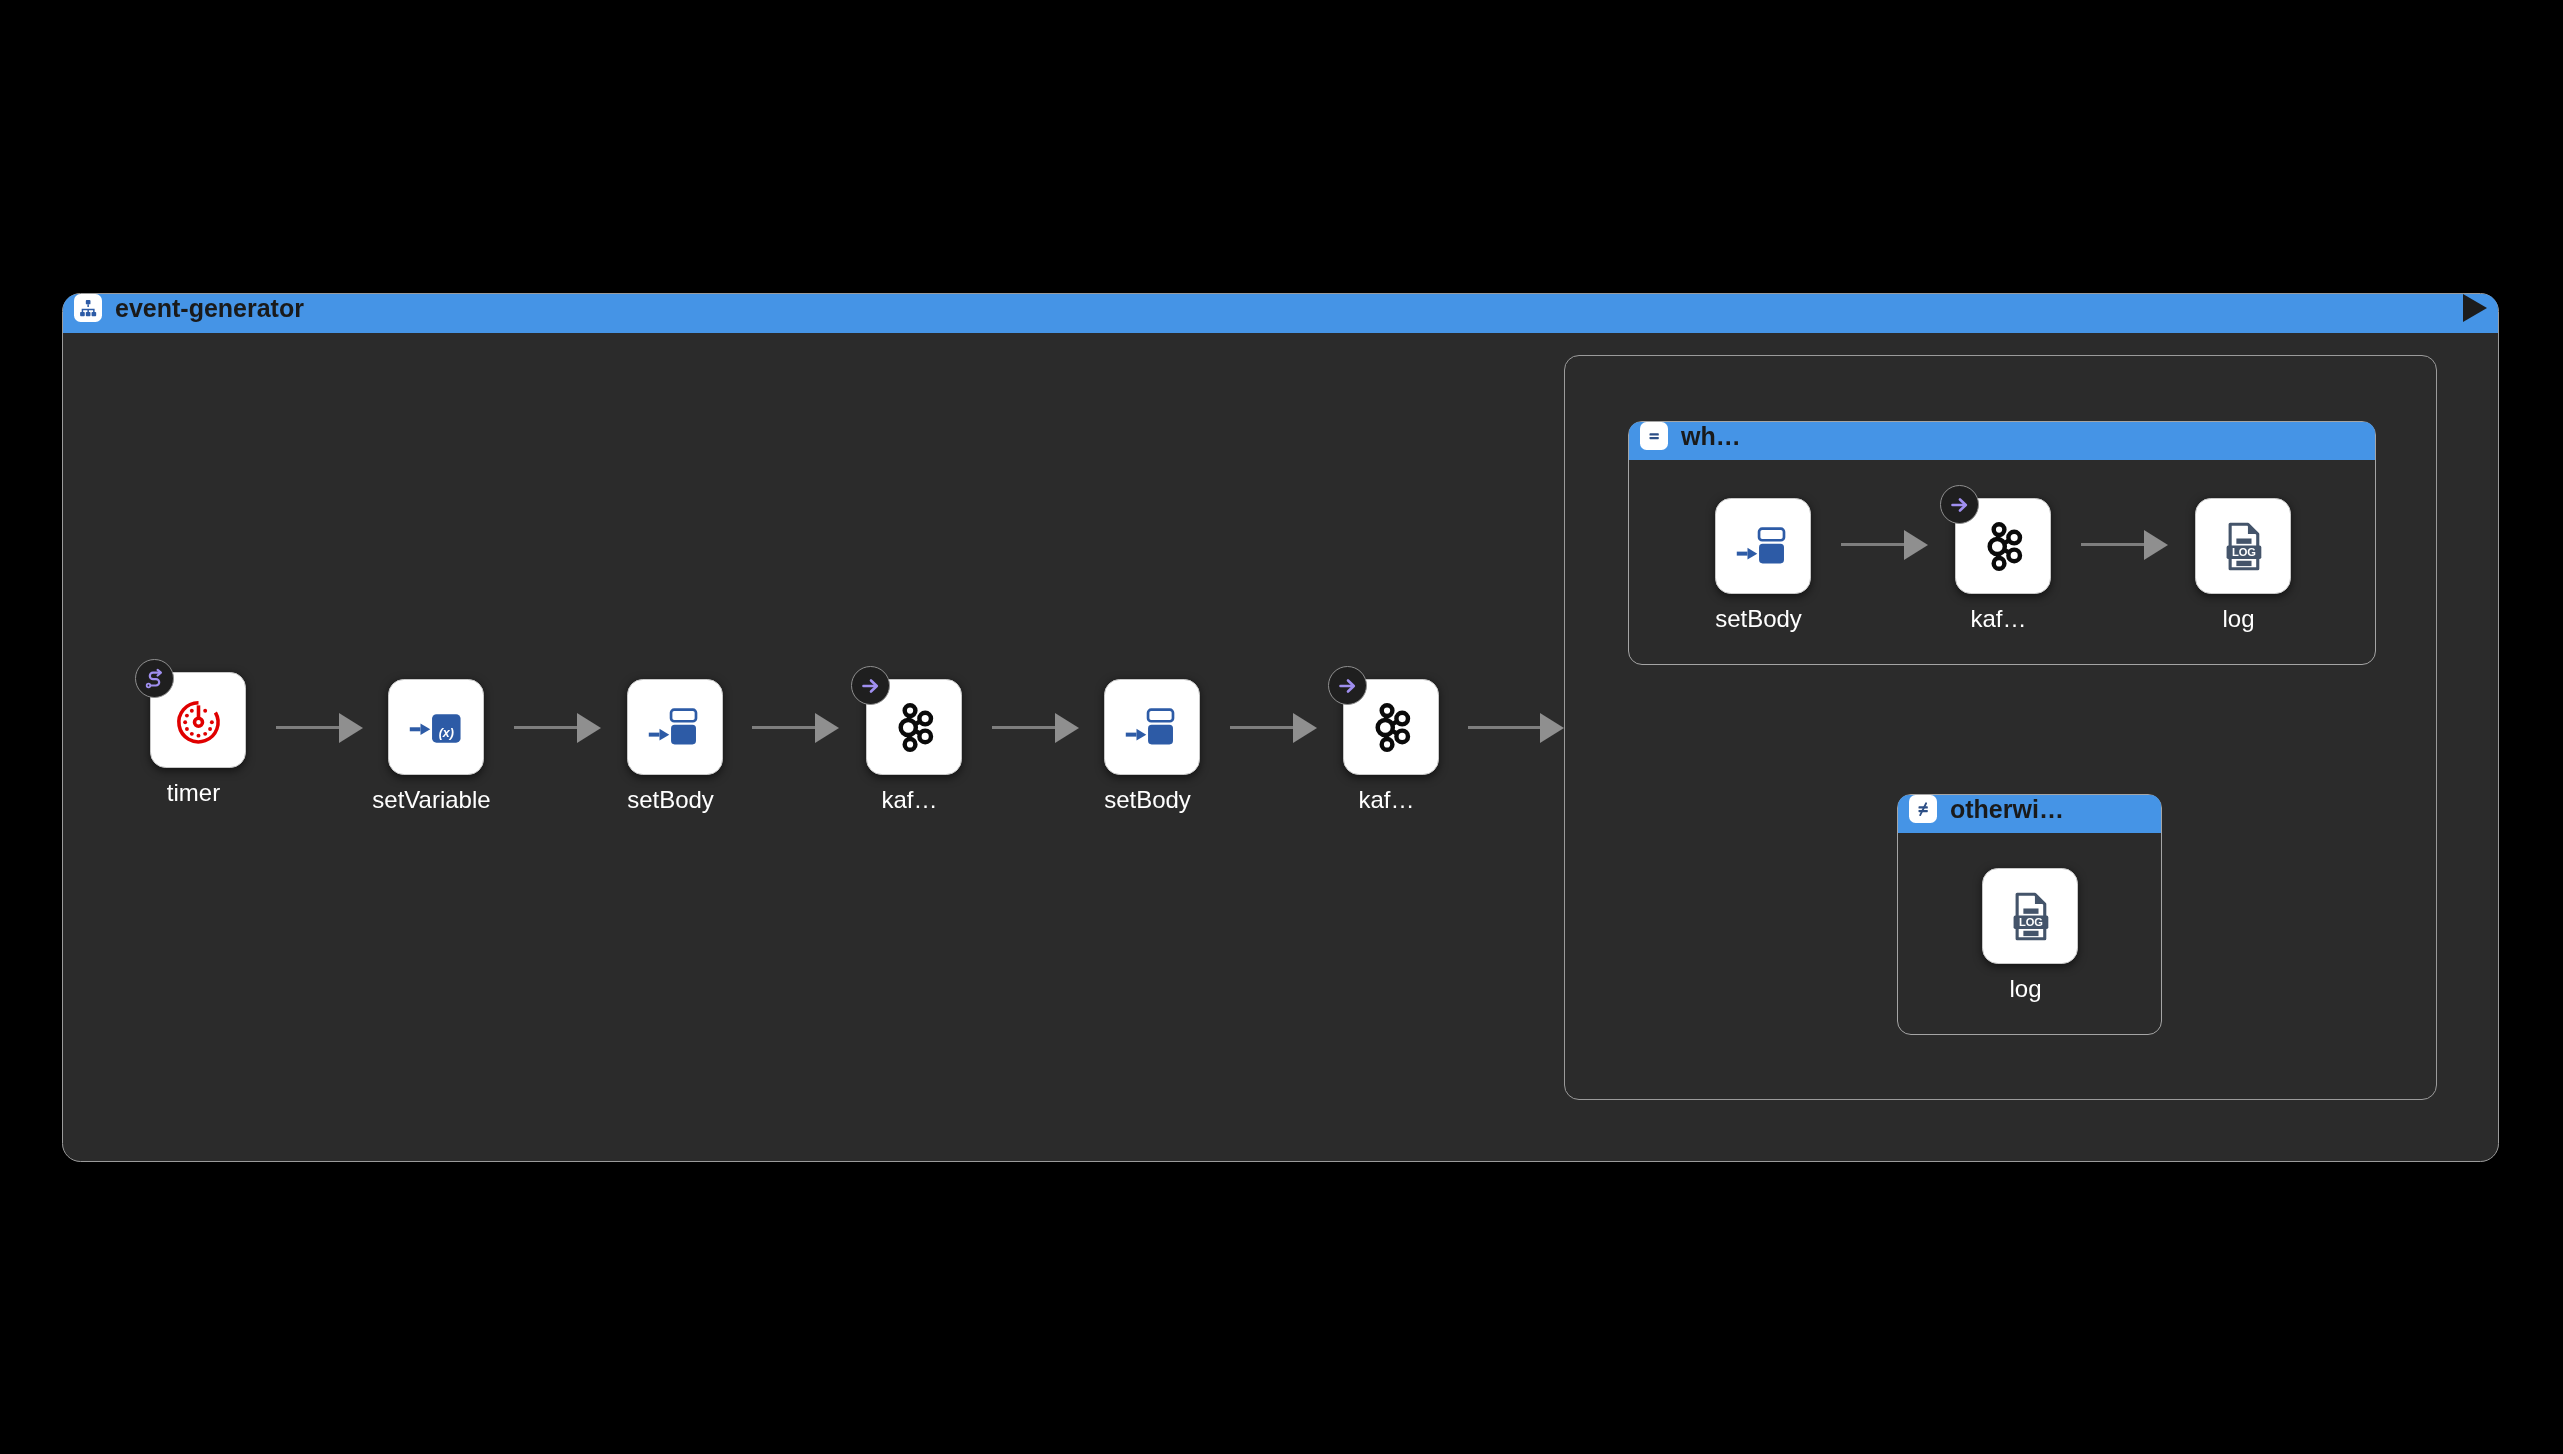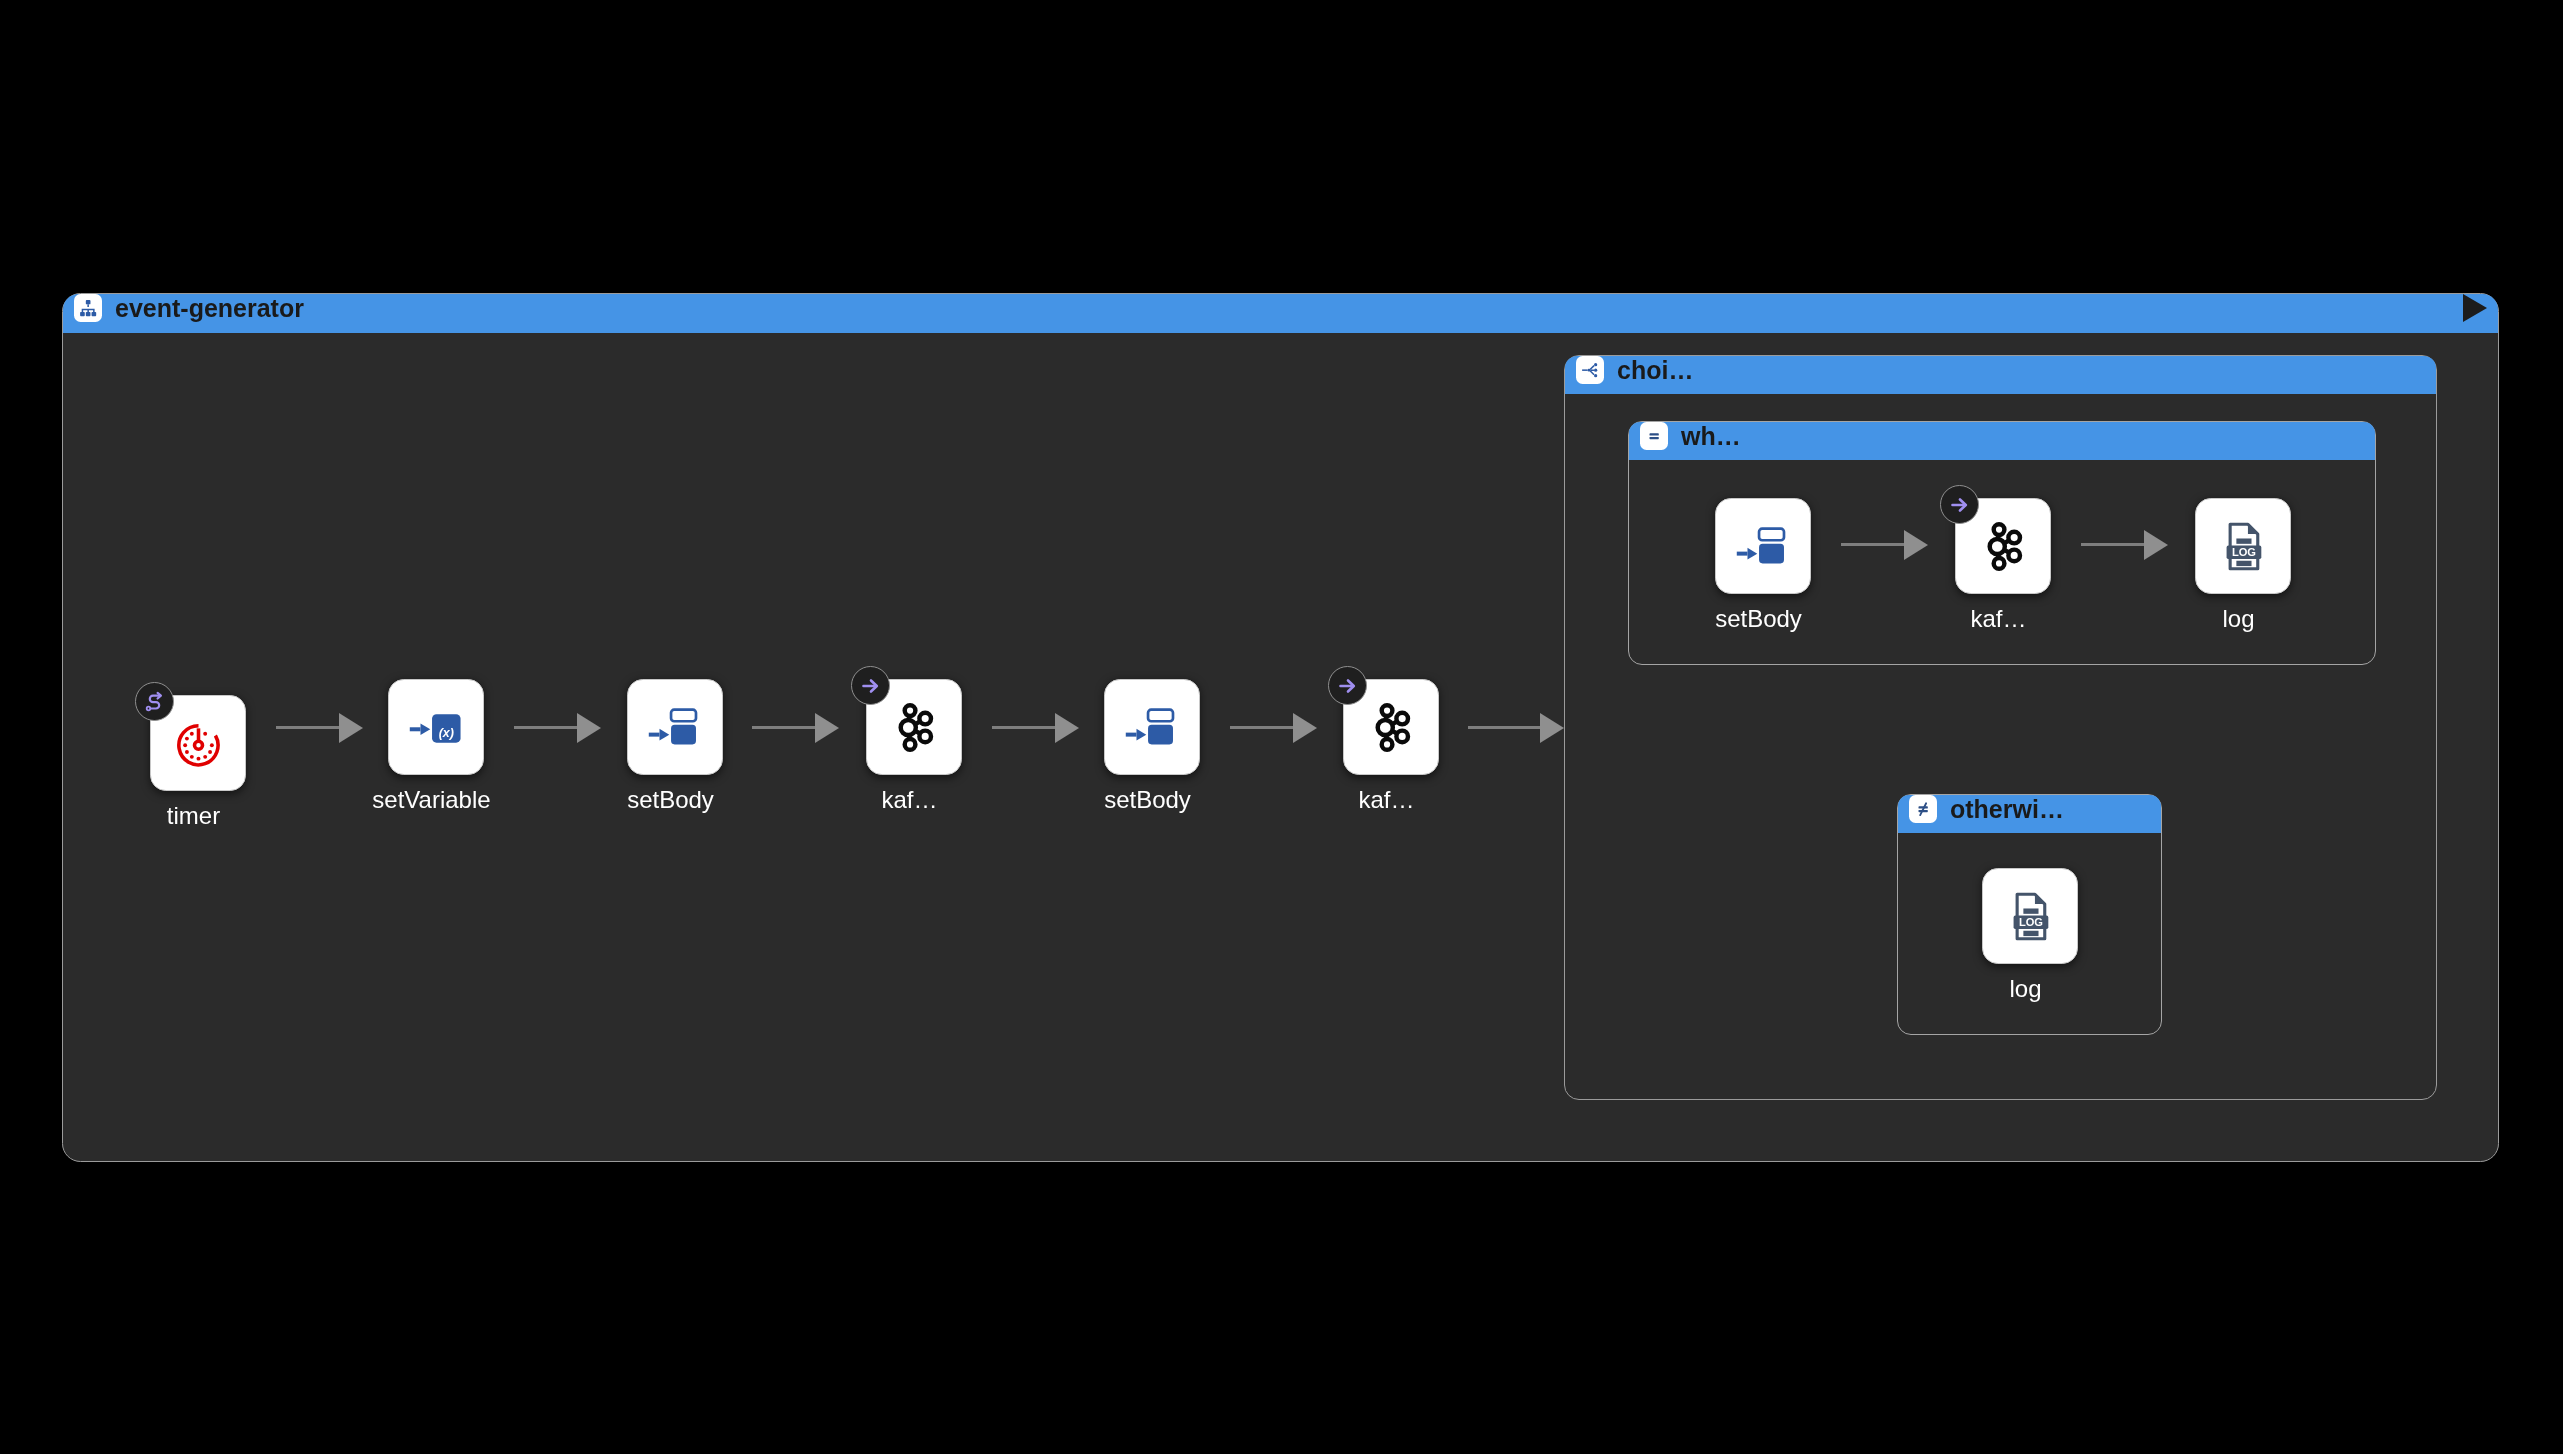--- a/index.html
+++ b/index.html
@@ -108,21 +108,21 @@
           <rect x="2.5" y="16.5" width="5.5" height="5" rx="1" fill="#2d5ba6"></rect>
           <rect x="9.25" y="16.5" width="5.5" height="5" rx="1" fill="#2d5ba6"></rect>
           <rect x="16" y="16.5" width="5.5" height="5" rx="1" fill="#2d5ba6"></rect>
           <path d="M12 7.5 v3 M5.25 16.5 v-3 h13.5 v3 M12 13.5 v3" stroke="#2d5ba6" stroke-width="1.8" fill="none"></path>
         </svg>
       </span>
       <span class="group-title">event-generator</span>
       <span class="play-btn"></span>
     </header>
 
-    <div class="node" style="left:87px;top:401px;">
+    <div class="node" style="left:87px;top:378px;">
       <div class="badge">
         <svg width="24" height="24" viewBox="0 0 24 24">
           <circle cx="5.5" cy="18.5" r="1.8" fill="none" stroke="#a08ff0" stroke-width="1.8"></circle>
           <path d="M7.6 18.5 h5.4 a3.2 3.2 0 0 0 0 -6.4 H10 a3.2 3.2 0 0 1 0 -6.4 h7" fill="none" stroke="#a08ff0" stroke-width="2.2" stroke-linecap="round"></path>
           <path d="M14.6 2.9 l3.3 2.8 -3.3 2.8" fill="none" stroke="#a08ff0" stroke-width="2.2" stroke-linecap="round" stroke-linejoin="round"></path>
         </svg>
       </div>
       <div class="node-box">
         <svg width="57" height="57" viewBox="0 0 64 64">
           <path d="M32 12 A22 22 0 1 0 51 23" fill="none" stroke="#e00000" stroke-width="4"></path>
@@ -250,33 +250,20 @@
     <div class="arrow" style="left:1167px;top:418px;width:87px;">
         <span class="line"></span>
         <span class="head"></span>
       </div>
     <div class="arrow" style="left:1405px;top:418px;width:96px;">
         <span class="line"></span>
         <span class="head"></span>
       </div>
 
     <section class="group" style="left:1501px;top:61px;width:873px;height:745px;border-radius:15px;">
-      <header class="group-header" style="height:38px;border-radius:12px 12px 0 0;">
-        <span class="chip">
-          <svg width="20.3" height="20.3" viewBox="0 0 24 24">
-            <line x1="2.5" y1="12" x2="8.7" y2="12" stroke="#2d5ba6" stroke-width="1.8"></line>
-            <circle cx="10.5" cy="12" r="1.7" fill="#2d5ba6"></circle>
-            <path d="M11.9 11.2 L16.6 6.6 M12.3 12 H16.5 M11.9 12.8 L16.6 17.4" stroke="#2d5ba6" stroke-width="1.8" fill="none"></path>
-            <circle cx="18.5" cy="5.5" r="1.9" fill="#2d5ba6"></circle>
-            <circle cx="18.5" cy="12" r="1.9" fill="#2d5ba6"></circle>
-            <circle cx="18.5" cy="18.5" r="1.9" fill="#2d5ba6"></circle>
-          </svg>
-        </span>
-        <span class="group-title">choi…</span>
-      </header>
 
       <section class="group inner" style="left:63px;top:65px;width:748px;height:244px;">
         <header class="group-header">
           <span class="chip">
             <svg width="20.3" height="20.3" viewBox="0 0 24 24">
               <rect x="6.5" y="8.6" width="11" height="2.7" rx="0.8" fill="#2d4f86"></rect>
               <rect x="6.5" y="12.9" width="11" height="2.7" rx="0.8" fill="#2d4f86"></rect>
             </svg>
           </span>
           <span class="group-title">wh…</span>

